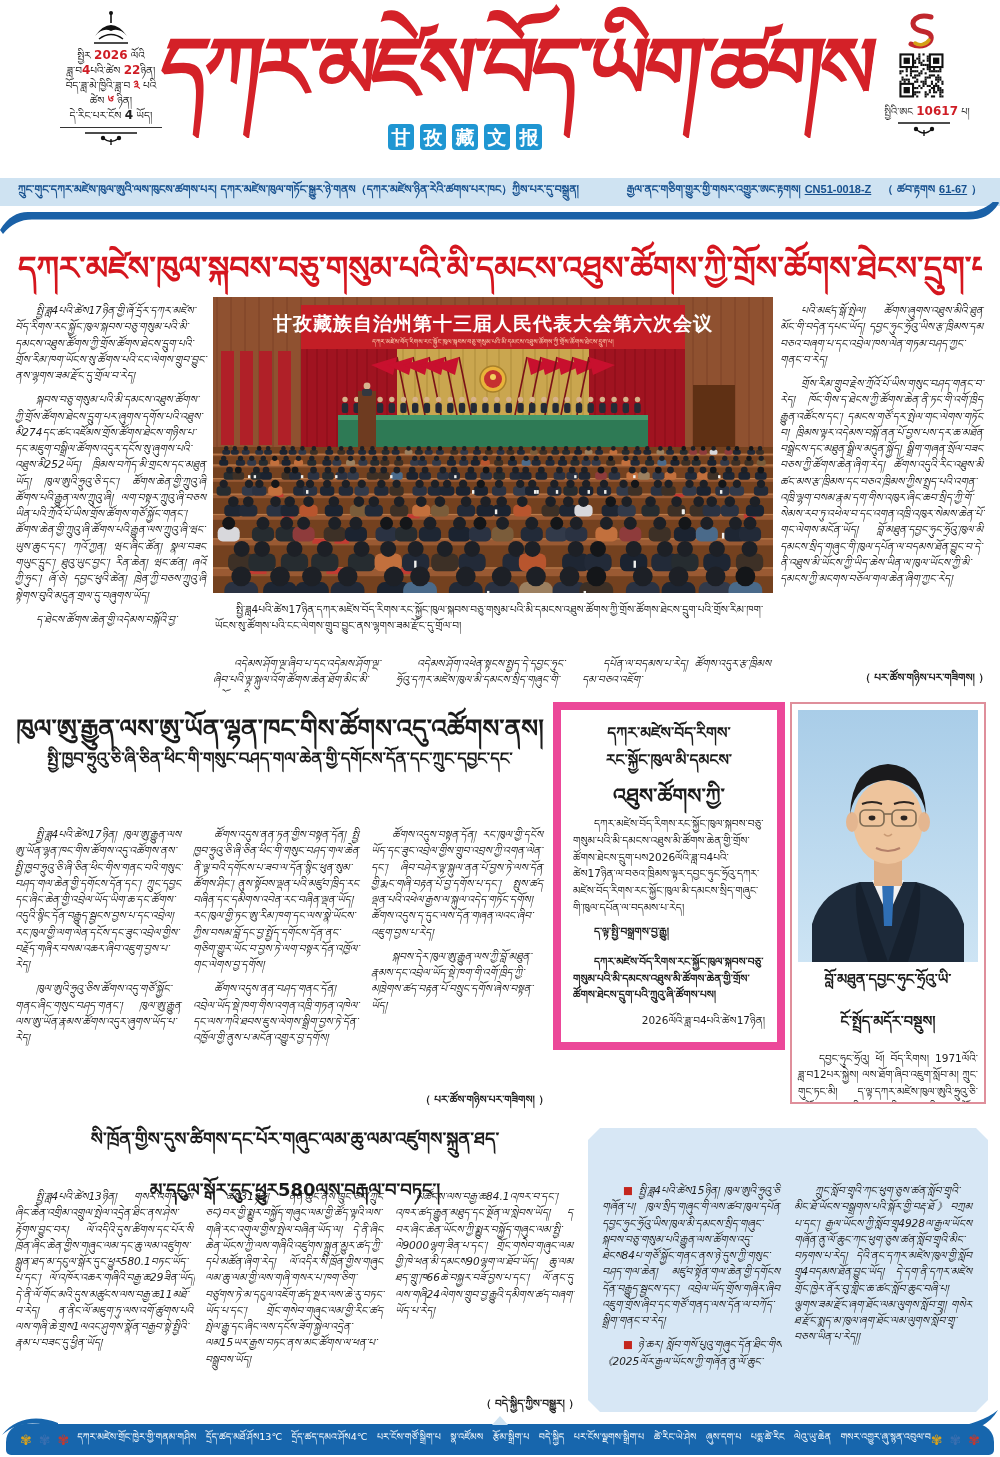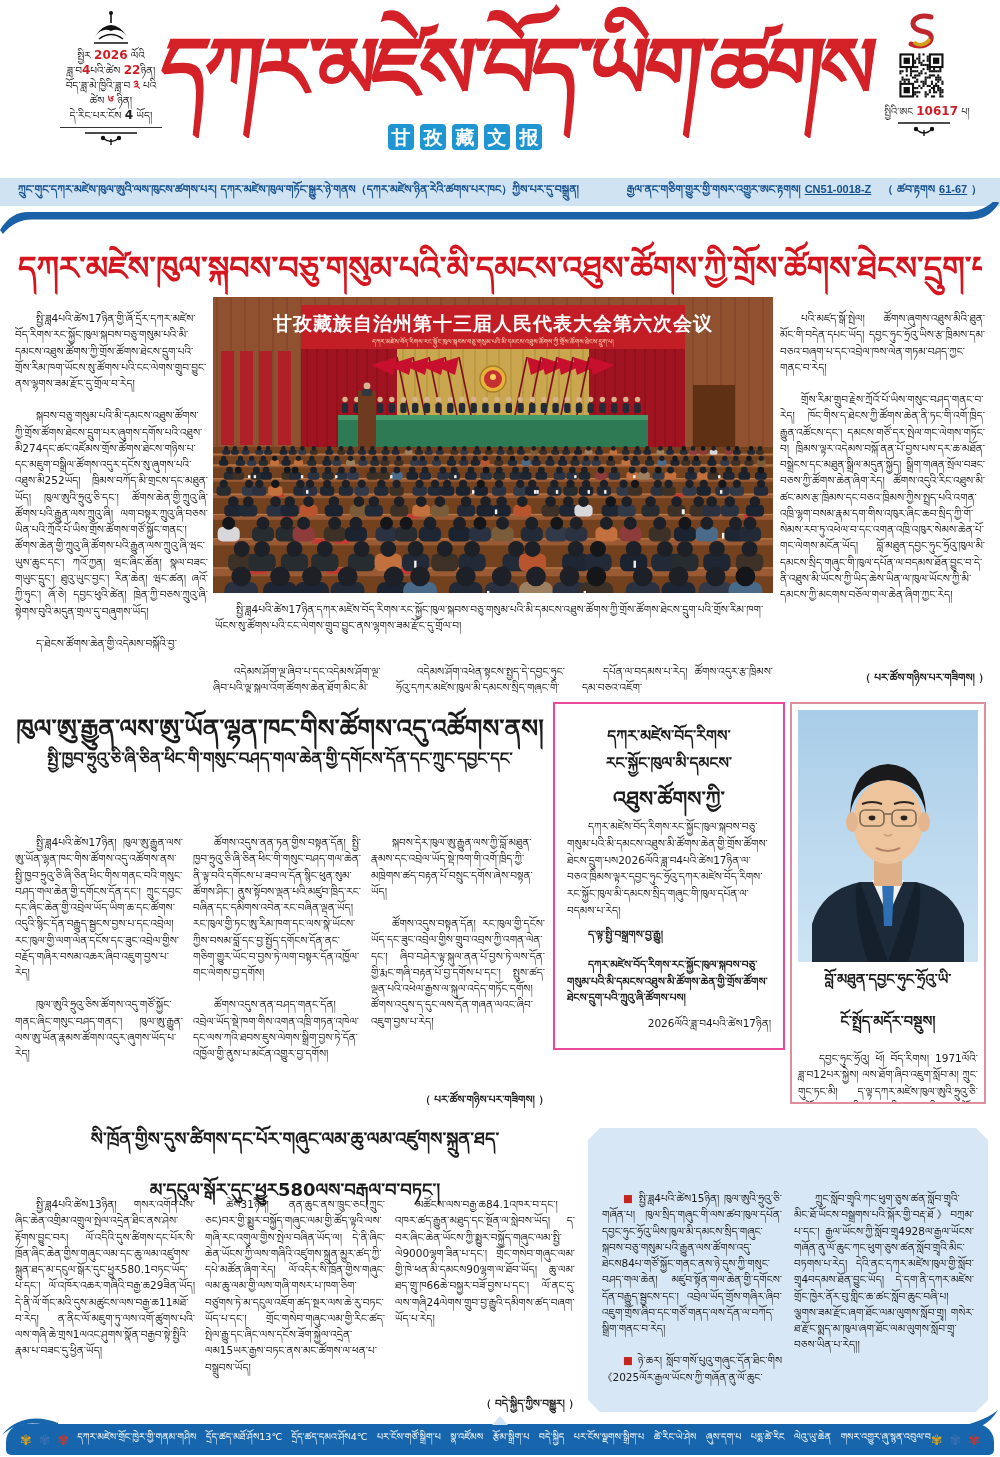--- a/index.html
+++ b/index.html
@@ -25,35 +25,35 @@
   
   .infobar{position:absolute;left:0;top:178px;width:1000px;height:28px;background:#cfe3f2;
            color:#16508e;font-size:11px;font-weight:bold;display:flex;justify-content:space-between;
            align-items:center;padding:0 18px;box-sizing:border-box;white-space:nowrap;overflow:hidden;}
   .infobar .code{font-family:"Liberation Sans",sans-serif;text-decoration:underline;}
   .divider{position:absolute;left:0;top:202px;}
   
   .main-headline{position:absolute;left:18px;top:232px;width:964px;margin:0;font-size:32px;
       font-weight:bold;color:#d5161e;text-align:center;white-space:nowrap;overflow:hidden;}
   .tcol{position:absolute;font-size:10.5px;line-height:1.55;text-align:justify;overflow:hidden;}
-  .tcol p{margin:16px 0 1px;text-indent:2em;}
+  .tcol p{margin:8px 0 1px;text-indent:2em;font-style:italic;}
   .photo{position:absolute;left:213px;top:297px;width:560px;height:296px;margin:0;}
   .caption{position:absolute;left:213px;top:599px;width:560px;height:44px;font-size:10.5px;
            line-height:1.55;text-align:justify;overflow:hidden;}
   .caption p{margin:2px;text-indent:2em;}
   .see{position:absolute;font-weight:bold;font-size:10.5px;text-align:right;background:#fff;padding-left:4px;}
   
   .a2h{position:absolute;left:10px;top:700px;width:540px;margin:0;font-size:25px;font-weight:bold;
        text-align:center;white-space:nowrap;overflow:hidden;}
   .a2sub{position:absolute;left:10px;top:738px;width:540px;}
   .a2sub p{margin:2px 0;font-size:16.5px;font-weight:bold;text-align:center;text-indent:0;
            white-space:nowrap;overflow:hidden;}
   
-  .annbox{position:absolute;left:553px;top:702px;width:232px;height:348px;border:2px solid #ec4899;
-          box-sizing:border-box;padding:19px 12px;overflow:hidden;}
+  .annbox{position:absolute;left:553px;top:702px;width:232px;height:348px;border:8px solid #ec4899;
+          box-sizing:border-box;padding:10px 12px;overflow:hidden;}
   .ann-t p{margin:0;font-size:15.5px;font-weight:bold;text-align:center;line-height:1.75;}
   .ann-t p:last-child{font-size:21px;padding-top:4px;}
   .ann-num{font-size:11px;text-align:center;margin:6px 0 10px;}
   .annbox .body{font-size:10.5px;line-height:1.6;text-align:justify;}
   .annbox .body p{margin:0;text-indent:2em;}
   .ann-center{font-weight:bold;text-align:left;text-indent:2em;font-size:10.5px;margin:4px 0;}
   .ann-bold{font-weight:bold;font-size:10.5px;line-height:1.6;text-align:justify;text-indent:2em;margin:0;}
   .ann-date{font-size:10.5px;text-align:right;margin-top:6px;}
   
   .pfbox{position:absolute;left:790px;top:702px;width:196px;height:402px;border:2px solid #df8f9b;
@@ -1053,22 +1053,22 @@
     </div>
   <div class="tcol" style="left:15px;top:818px;width:168px;height:288px;">
       <p>སྤྱི་ཟླ4པའི་ཚེས17ཉིན། ཁུལ་ཨུ་རྒྱུན་ལས་ཨུ་ཡོན་ལྷན་ཁང་གིས་ཚོགས་འདུ་འཚོགས་ནས་སྤྱི་ཁྱབ་ཧྲུའུ་ཅི་ཞི་ཅིན་ཕིང་གིས་གནང་བའི་གསུང་བཤད་གལ་ཆེན་གྱི་དགོངས་དོན་དང་། ཀྲུང་དབྱང་དང་ཞིང་ཆེན་གྱི་འབྲེལ་ཡོད་ཡིག་ཆ་དང་ཚོགས་འདུའི་སྙིང་དོན་བརྒྱུད་སྦྱངས་བྱས་པ་དང་འབྲེལ། རང་ཁུལ་གྱི་ལག་ལེན་དངོས་དང་ཟུང་འབྲེལ་གྱིས་བརྗོད་གཞིར་བསམ་འཆར་ཞིབ་འཇུག་བྱས་པ་རེད།</p>
       <p>ཁུལ་ཨུའི་ཧྲུའུ་ཅིས་ཚོགས་འདུ་གཙོ་སྐྱོང་གནང་ཞིང་གསུང་བཤད་གནང་། ཁུལ་ཨུ་རྒྱུན་ལས་ཨུ་ཡོན་རྣམས་ཚོགས་འདུར་ཞུགས་ཡོད་པ་རེད།</p>
     </div>
   <div class="tcol" style="left:193px;top:818px;width:168px;height:288px;">
       <p>ཚོགས་འདུས་ནན་ཏན་གྱིས་བསྟན་དོན། སྤྱི་ཁྱབ་ཧྲུའུ་ཅི་ཞི་ཅིན་ཕིང་གི་གསུང་བཤད་གལ་ཆེན་ནི་ལྟ་བའི་དགོངས་པ་ཟབ་ལ་དོན་སྙིང་ཕུན་སུམ་ཚོགས་ཤིང་། ནུས་སྟོབས་ལྡན་པའི་མཛུབ་ཁྲིད་རང་བཞིན་དང་དམིགས་འབེན་རང་བཞིན་ལྡན་ཡོད། རང་ཁུལ་གྱི་ཏང་ཨུ་རིམ་ཁག་དང་ལས་སྣེ་ཡོངས་ཀྱིས་བསམ་བློ་དང་བྱ་སྤྱོད་དགོངས་དོན་ནང་གཅིག་གྱུར་ཡོང་བ་བྱས་ཏེ་ལག་བསྟར་དོན་འཁྱོལ་གང་ལེགས་བྱ་དགོས།</p>
       <p>ཚོགས་འདུས་ནན་བཤད་གནང་དོན། འབྲེལ་ཡོད་སྡེ་ཁག་གིས་འགན་འཁྲི་གཏན་འཁེལ་དང་ལས་ཀའི་ཐབས་ཇུས་ལེགས་སྒྲིག་བྱས་ཏེ་དོན་འཁྱོལ་གྱི་ནུས་པ་མངོན་འགྱུར་བྱ་དགོས།</p>
     </div>
   <div class="tcol" style="left:371px;top:818px;width:174px;height:270px;">
+      <p>ཚོགས་འདུས་བསྟན་དོན། རང་ཁུལ་གྱི་དངོས་ཡོད་དང་ཟུང་འབྲེལ་གྱིས་གྲུབ་འབྲས་ཀྱི་འགན་ལེན་དང་། ཞིབ་བཤེར་ལྟ་སྐུལ་ནན་པོ་བྱས་ཏེ་ལས་དོན་གྱི་རྨང་གཞི་བརྟན་པོ་བྱ་དགོས་པ་དང་། སྤུས་ཚད་ལྡན་པའི་འཕེལ་རྒྱས་ལ་སྐུལ་འདེད་གཏོང་དགོས། ཚོགས་འདུས་ད་དུང་ལས་དོན་གཞན་ལའང་ཞིབ་འཇུག་བྱས་པ་རེད།</p>
       <p>སྐབས་དེར་ཁུལ་ཨུ་རྒྱུན་ལས་ཀྱི་བློ་མཐུན་རྣམས་དང་འབྲེལ་ཡོད་སྡེ་ཁག་གི་འགོ་ཁྲིད་ཀྱི་མཁྲེགས་ཚད་བརྟན་པོ་བསྲུང་དགོས་ཞེས་བསྟན་ཡོད།</p>
-      <p>ཚོགས་འདུས་བསྟན་དོན། རང་ཁུལ་གྱི་དངོས་ཡོད་དང་ཟུང་འབྲེལ་གྱིས་གྲུབ་འབྲས་ཀྱི་འགན་ལེན་དང་། ཞིབ་བཤེར་ལྟ་སྐུལ་ནན་པོ་བྱས་ཏེ་ལས་དོན་གྱི་རྨང་གཞི་བརྟན་པོ་བྱ་དགོས་པ་དང་། སྤུས་ཚད་ལྡན་པའི་འཕེལ་རྒྱས་ལ་སྐུལ་འདེད་གཏོང་དགོས། ཚོགས་འདུས་ད་དུང་ལས་དོན་གཞན་ལའང་ཞིབ་འཇུག་བྱས་པ་རེད།</p>
     </div>
   <div class="see" style="left:371px;top:1088px;width:174px;">（ པར་ཚོས་གཉིས་པར་གཟིགས། ）</div>
 
   <div class="annbox">
     <div class="ann-t">
         <p>དཀར་མཛེས་བོད་རིགས་</p>
         <p>རང་སྐྱོང་ཁུལ་མི་དམངས་</p>
         <p>འཐུས་ཚོགས་ཀྱི་</p>
       </div>
     <div class="body">

